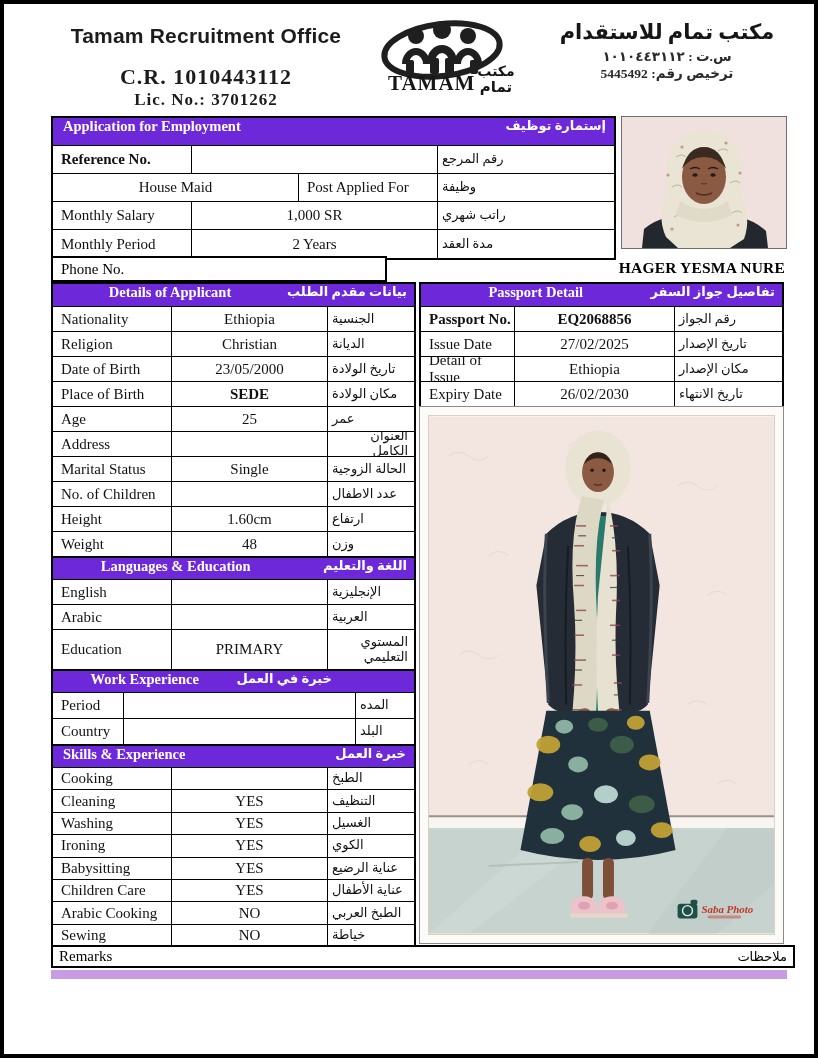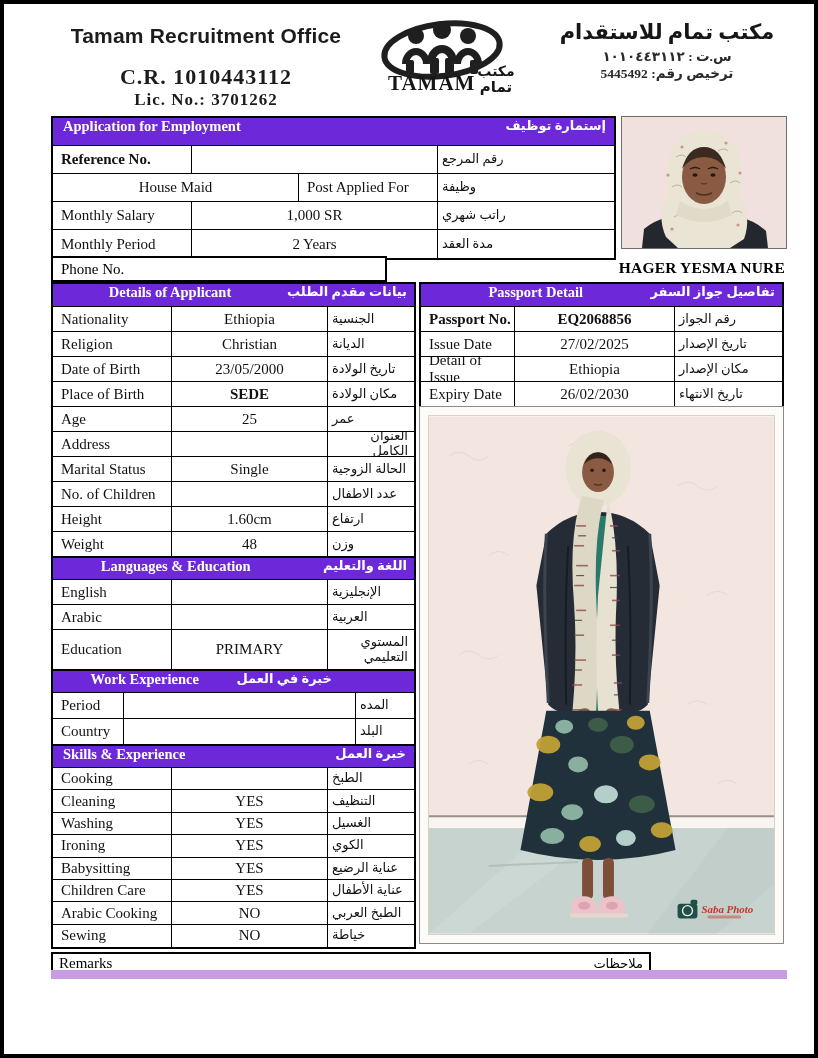--- a/index.html
+++ b/index.html
@@ -54,21 +54,21 @@
   .cols-a .ar{flex:1;}
   .cols-w .lbl{width:71px;}
   .cols-w .val{width:232px;}
   .cols-w .ar{flex:1;}
 
   .passport-table{left:415px;top:278px;width:365px;}
   .passport-table .lbl{width:94px;}
   .passport-table .val{width:160px;}
   .passport-table .ar{flex:1;}
 
-  .remarks-row{position:absolute;left:47px;top:941px;width:600px;height:23px;border:2px solid #000;box-sizing:border-box;display:flex;align-items:center;justify-content:space-between;background:#fff;margin-top:7px;}
+  .remarks-row{position:absolute;left:47px;top:941px;width:744px;height:23px;border:2px solid #000;box-sizing:border-box;display:flex;align-items:center;justify-content:space-between;background:#fff;}
   .remarks-row .rm-en{font-size:15px;padding-left:6px;}
   .remarks-row .rm-ar{font-size:13px;direction:rtl;padding-right:6px;}
   .purple-bar{position:absolute;left:47px;top:966px;width:736px;height:9px;background:#c79ce3;}
 
   
   .photo-small{position:absolute;left:617px;top:112px;width:166px;height:133px;border:1px solid #6d6d6d;box-sizing:border-box;background:#f2e2e1;overflow:hidden;}
   .photo-big{position:absolute;left:415px;top:402px;width:365px;height:538px;border:1px solid #8a8a8a;box-sizing:border-box;background:#fcfbf8;padding:8px;overflow:hidden;}
   .photo-big svg{display:block;border:1px solid #d9d0c6;box-sizing:border-box;}
 </style>
 </head>

